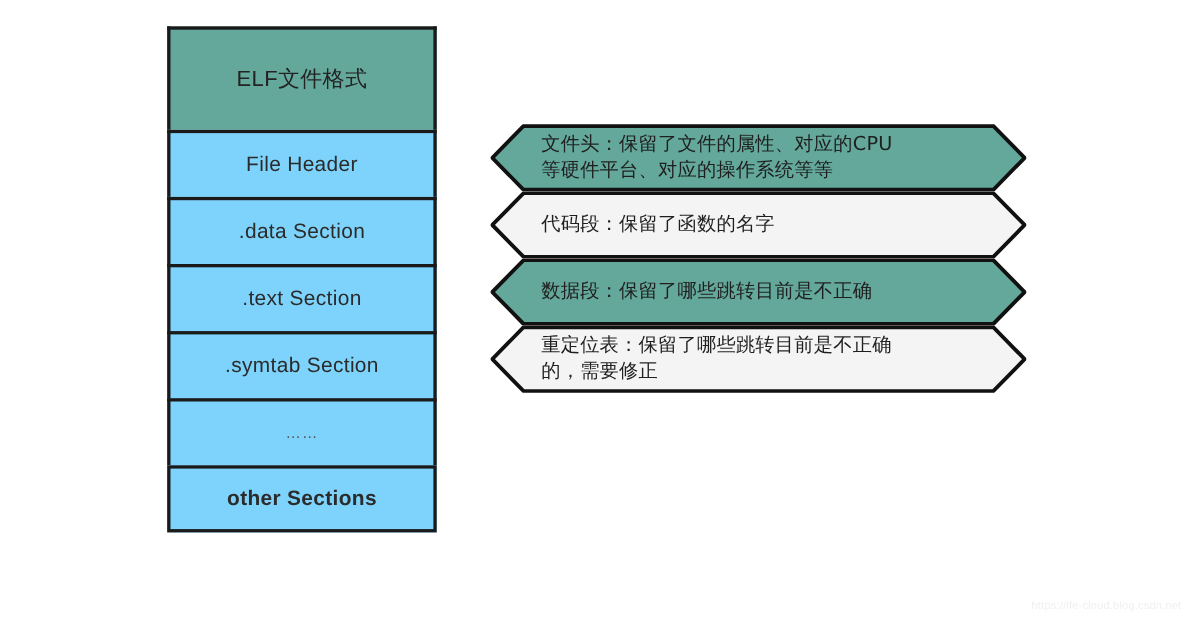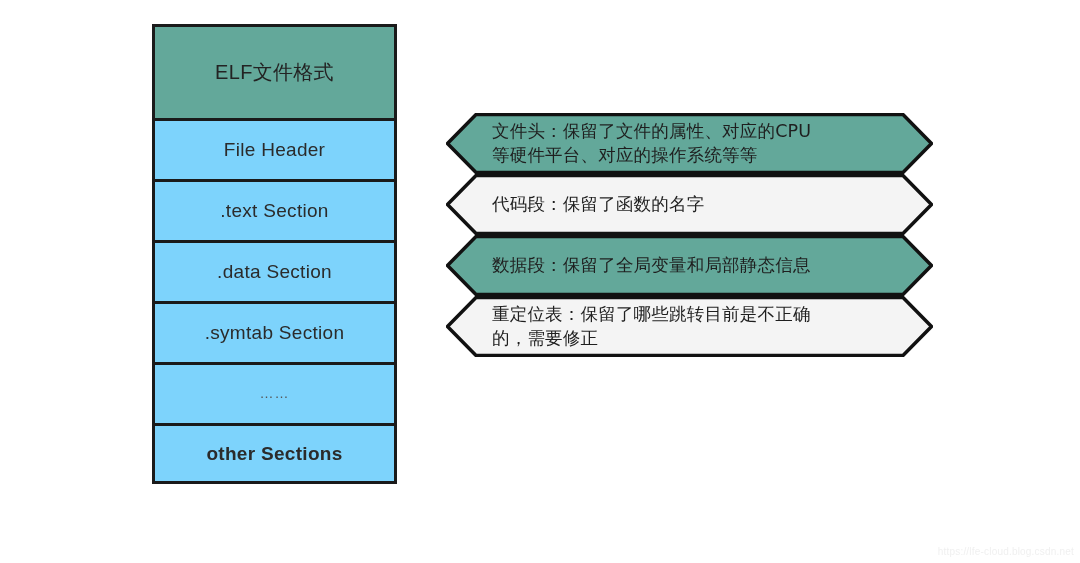--- a/index.html
+++ b/index.html
@@ -127,25 +127,25 @@
 
     <div class="stack-row header">
       <span>ELF文件格式</span>
     </div>
 
     <div class="stack-row plain">
       <span>File Header</span>
     </div>
 
     <div class="stack-row plain">
-      <span>.text Section</span>
+      <span>.data Section</span>
     </div>
 
     <div class="stack-row plain">
-      <span>.data Section</span>
+      <span>.text Section</span>
     </div>
 
 
     <div class="stack-row plain">
       <span>.symtab Section</span>
     </div>
 
     <div class="stack-row plain ellipsis">
       <span>……</span>
     </div>
@@ -170,21 +170,21 @@
       <svg viewBox="0 0 487 61" preserveAspectRatio="none">
         <polygon points="30,1.5 457,1.5 485.5,30.5 457,59.5 30,59.5 1.5,30.5" fill="#f4f4f4" stroke="#111111" stroke-width="3.5" stroke-linejoin="miter"></polygon>
       </svg>
       <div class="banner-text">代码段：保留了函数的名字</div>
     </div>
 
     <div class="banner">
       <svg viewBox="0 0 487 61" preserveAspectRatio="none">
         <polygon points="30,1.5 457,1.5 485.5,30.5 457,59.5 30,59.5 1.5,30.5" fill="#63a89a" stroke="#111111" stroke-width="3.5" stroke-linejoin="miter"></polygon>
       </svg>
-      <div class="banner-text">数据段：保留了全局变量和局部静态信息</div>
+      <div class="banner-text">数据段：保留了哪些跳转目前是不正确</div>
     </div>
 
     <div class="banner">
       <svg viewBox="0 0 487 61" preserveAspectRatio="none">
         <polygon points="30,1.5 457,1.5 485.5,30.5 457,59.5 30,59.5 1.5,30.5" fill="#f4f4f4" stroke="#111111" stroke-width="3.5" stroke-linejoin="miter"></polygon>
       </svg>
       <div class="banner-text">重定位表：保留了哪些跳转目前是不正确
 的，需要修正</div>
     </div>
 

